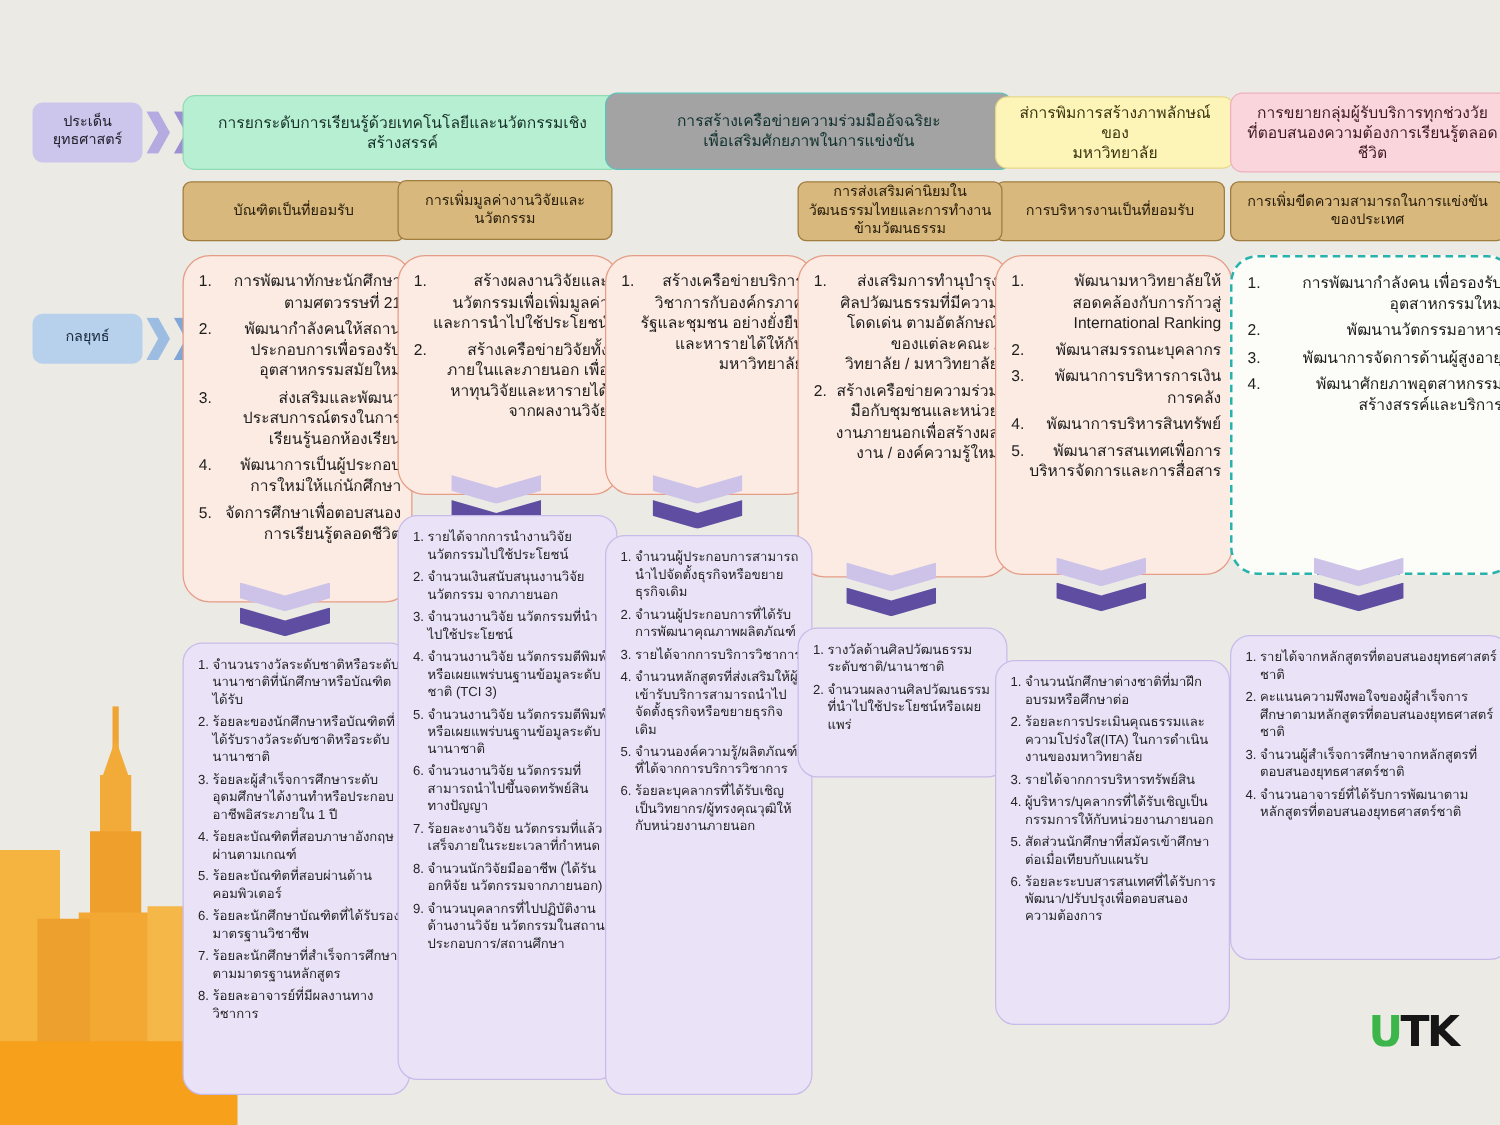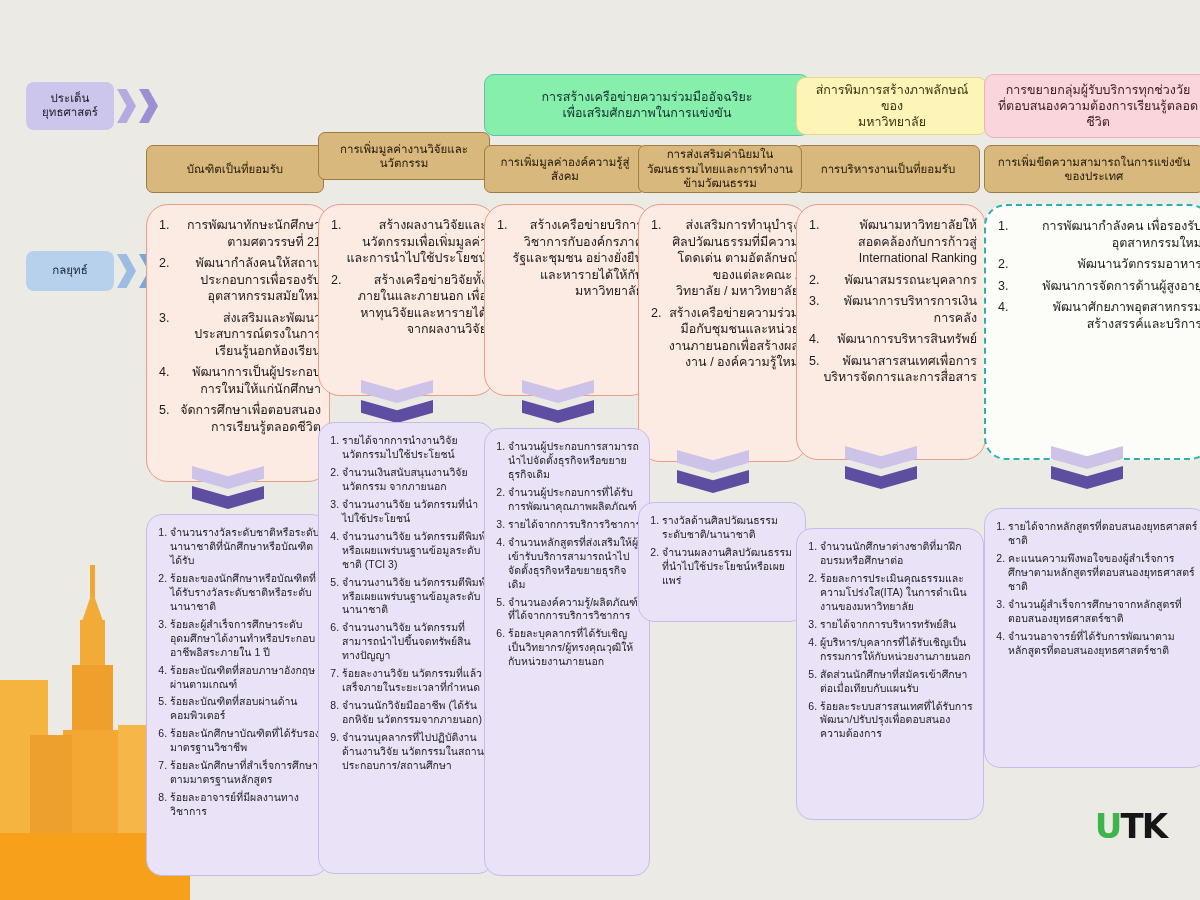--- a/index.html
+++ b/index.html
@@ -1,21 +1,21 @@
 <!DOCTYPE html>
 <html><head>
 <meta charset="utf-8">
 <style>
   html,body{margin:0;padding:0;}
   body{width:1200px;height:900px;overflow:hidden;font-family:"Liberation Sans","DejaVu Sans",sans-serif;}
   #canvas{position:relative;width:1200px;height:900px;background:#ebeae5;overflow:hidden;}
   .header-box{position:absolute;display:flex;align-items:center;justify-content:center;text-align:center;
     border-radius:10px;font-size:12.5px;color:#173028;padding:4px 10px;white-space:pre-line;line-height:1.3;}
   .hb-mint{background:#b6efd2;border:1px solid #8fdcb4;}
-  .hb-teal{background:#86efac;border:1px solid #5fc0ba;color:#10312e;}
+  .hb-teal{background:#a3a3a3;border:1px solid #5fc0ba;color:#10312e;}
   .hb-yellow{background:#fdf5b8;border:1px solid #e7d788;color:#3a3410;}
   .hb-pink{background:#fad5dc;border:1px solid #efafbc;color:#3c1b22;}
   .goal-box{position:absolute;height:42px;display:flex;align-items:center;justify-content:center;text-align:center;
     background:#d8b87d;border:1.5px solid #a07c3e;border-radius:7px;font-size:11.5px;line-height:1.25;color:#241a08;padding:2px 6px;}
   .strategy-box{position:absolute;background:#fcebe3;border:1.5px solid #e59d87;border-radius:22px;padding:12px 8px 8px 10px;color:#1d1d1d;}
   .strategy-box.dashed{background:#fcfcf8;border:2px dashed #27b3ac;}
   .strategy-box ol{margin:0;padding-left:16px;font-size:12.5px;line-height:1.32;}
   .strategy-box li{margin-bottom:5px;text-align:right;}
   .indicator-box{position:absolute;background:#eae3f8;border:1px solid #c9bbe9;border-radius:16px;padding:11px 7px 7px 9px;color:#242424;}
   .indicator-box ol{margin:0;padding-left:14px;font-size:10.5px;line-height:1.33;}
@@ -63,30 +63,30 @@
 ยุทธศาสตร์</div>
     <div class="rchev rc-issue1"></div>
     <div class="rchev rc-issue2"></div>
   </div>
   <div class="side-row" style="top:251px">
     <div class="side-box sb-strat">กลยุทธ์</div>
     <div class="rchev rc-strat1"></div>
     <div class="rchev rc-strat2"></div>
   </div>
 
+  <div class="header-box hb-mint" style="left:146px;top:76px;width:330px;height:50px">การยกระดับการเรียนรู้ด้วยเทคโนโลยีและนวัตกรรมเชิงสร้างสรรค์</div>
   <div class="header-box hb-teal" style="left:484px;top:74px;width:304px;height:52px">การสร้างเครือข่ายความร่วมมืออัจฉริยะ
 เพื่อเสริมศักยภาพในการแข่งขัน</div>
   <div class="header-box hb-yellow" style="left:796px;top:77px;width:170px;height:48px">ส่การพิมการสร้างภาพลักษณ์ของ
 มหาวิทยาลัย</div>
   <div class="header-box hb-pink" style="left:984px;top:74px;width:206px;height:54px">การขยายกลุ่มผู้รับบริการทุกช่วงวัย
 ที่ตอบสนองความต้องการเรียนรู้ตลอดชีวิต</div>
 
   <div class="goal-box" style="left:146px;top:145px;width:164px">บัณฑิตเป็นที่ยอมรับ</div>
-  <div class="goal-box" style="left:318px;top:132px;width:158px">การเพิ่มมูลค่างานวิจัยและนวัตกรรม</div>
-  <div class="goal-box" style="left:484px;top:145px;width:148px">การเพิ่มมูลค่าองค์ความรู้สู่สังคม</div>
+  <div class="goal-box" style="left:318px;top:144px;width:158px">การเพิ่มมูลค่างานวิจัยและนวัตกรรม</div>
   <div class="goal-box" style="left:796px;top:145px;width:170px">การบริหารงานเป็นที่ยอมรับ</div>
   <div class="goal-box" style="left:638px;top:145px;width:150px">การส่งเสริมค่านิยมในวัฒนธรรมไทยและการทำงานข้ามวัฒนธรรม</div>
   <div class="goal-box" style="left:984px;top:145px;width:206px">การเพิ่มขีดความสามารถในการแข่งขันของประเทศ</div>
 
   <div class="strategy-box" style="left:146px;top:204px;width:164px;height:256px">
     <ol>
         <li>การพัฒนาทักษะนักศึกษาตามศตวรรษที่ 21</li>
         <li>พัฒนากำลังคนให้สถานประกอบการเพื่อรองรับอุตสาหกรรมสมัยใหม่</li>
         <li>ส่งเสริมและพัฒนาประสบการณ์ตรงในการเรียนรู้นอกห้องเรียน</li>
         <li>พัฒนาการเป็นผู้ประกอบการใหม่ให้แก่นักศึกษา</li>
@@ -158,21 +158,21 @@
         <li>จำนวนรางวัลระดับชาติหรือระดับนานาชาติที่นักศึกษาหรือบัณฑิตได้รับ</li>
         <li>ร้อยละของนักศึกษาหรือบัณฑิตที่ได้รับรางวัลระดับชาติหรือระดับนานาชาติ</li>
         <li>ร้อยละผู้สำเร็จการศึกษาระดับอุดมศึกษาได้งานทำหรือประกอบอาชีพอิสระภายใน 1 ปี</li>
         <li>ร้อยละบัณฑิตที่สอบภาษาอังกฤษผ่านตามเกณฑ์</li>
         <li>ร้อยละบัณฑิตที่สอบผ่านด้านคอมพิวเตอร์</li>
         <li>ร้อยละนักศึกษาบัณฑิตที่ได้รับรองมาตรฐานวิชาชีพ</li>
         <li>ร้อยละนักศึกษาที่สำเร็จการศึกษาตามมาตรฐานหลักสูตร</li>
         <li>ร้อยละอาจารย์ที่มีผลงานทางวิชาการ</li>
       </ol>
   </div>
-  <div class="indicator-box" style="left:318px;top:422px;width:158px;height:432px">
+  <div class="indicator-box" style="left:318px;top:412px;width:158px;height:432px">
     <ol>
         <li>รายได้จากการนำงานวิจัยนวัตกรรมไปใช้ประโยชน์</li>
         <li>จำนวนเงินสนับสนุนงานวิจัยนวัตกรรม จากภายนอก</li>
         <li>จำนวนงานวิจัย นวัตกรรมที่นำไปใช้ประโยชน์</li>
         <li>จำนวนงานวิจัย นวัตกรรมตีพิมพ์หรือเผยแพร่บนฐานข้อมูลระดับชาติ (TCI 3)</li>
         <li>จำนวนงานวิจัย นวัตกรรมตีพิมพ์หรือเผยแพร่บนฐานข้อมูลระดับนานาชาติ</li>
         <li>จำนวนงานวิจัย นวัตกรรมที่สามารถนำไปขึ้นจดทรัพย์สินทางปัญญา</li>
         <li>ร้อยละงานวิจัย นวัตกรรมที่แล้วเสร็จภายในระยะเวลาที่กำหนด</li>
         <li>จำนวนนักวิจัยมืออาชีพ (ได้รันอกหิจัย นวัตกรรมจากภายนอก)</li>
         <li>จำนวนบุคลากรที่ไปปฏิบัติงานด้านงานวิจัย นวัตกรรมในสถานประกอบการ/สถานศึกษา</li>

